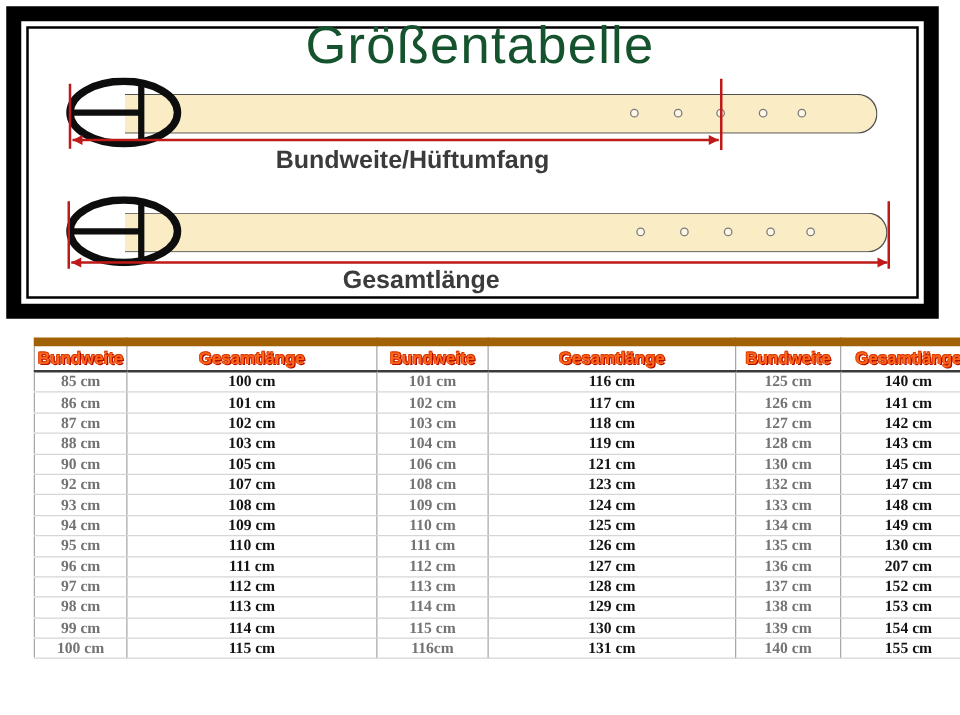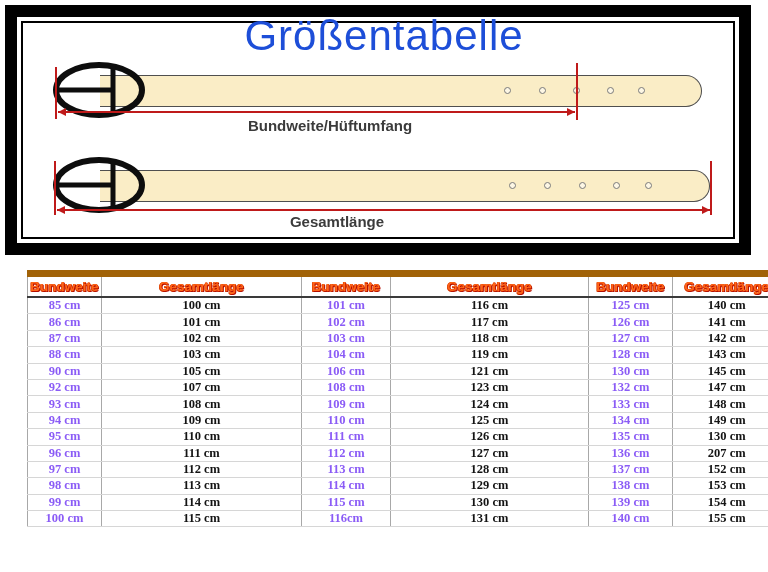--- a/index.html
+++ b/index.html
@@ -6,56 +6,56 @@
   #page{position:relative;width:768px;height:572px;background:#ffffff;overflow:hidden;
         font-family:"Liberation Sans",sans-serif;}
 
   
   .frame{position:absolute;left:5px;top:5px;width:746px;height:250px;
          border:12px solid #000;box-sizing:border-box;background:#fff;}
   .frame-inner{position:absolute;inset:4px;border:2px solid #000;background:#fff;}
 
   .title{position:absolute;left:0;top:12px;width:100%;text-align:center;
          font-family:"Liberation Sans",sans-serif;font-weight:300;
-         font-size:42px;letter-spacing:1px;color:#1d4ed8;}
+         font-size:42px;letter-spacing:1px;color:#14532d;}
 
   
   .strap{position:absolute;height:32px;background:#faedc6;border:1px solid #4f4f4f;
          border-left:none;border-radius:0 17px 17px 0;box-sizing:border-box;z-index:1;}
   .buckle{position:absolute;z-index:3;}
   .hole{position:absolute;width:7px;height:7px;border:1px solid #7a7a7a;border-radius:50%;
         background:rgba(255,255,255,.55);box-sizing:border-box;z-index:2;}
   .mline-v{position:absolute;width:2px;background:#bf1a1a;z-index:4;}
   .mline-h{position:absolute;height:2px;background:#bf1a1a;z-index:4;}
   .mline-h::before{content:"";position:absolute;left:0;top:-3px;
         border-top:4px solid transparent;border-bottom:4px solid transparent;
         border-right:8px solid #bf1a1a;}
   .mline-h::after{content:"";position:absolute;right:0;top:-3px;
         border-top:4px solid transparent;border-bottom:4px solid transparent;
         border-left:8px solid #bf1a1a;}
-  .belt-label{position:absolute;text-align:center;font-weight:700;font-size:15px;
+  .belt-label{position:absolute;text-align:center;font-weight:700;font-size:20px;
         color:#3b3b3b;z-index:5;}
 
   
   .size-table{position:absolute;left:27px;top:270px;width:753px;
         border-collapse:collapse;table-layout:fixed;
         border-top:7px solid #a16207;border-left:1px solid #a8a8a8;}
   .size-table th{height:19px;padding:0;
         font:700 13.5px "Liberation Sans",sans-serif;text-align:center;
         color:#ff6518;
         text-shadow:1px 1px 0 #b30c00,-0.5px -0.5px 0 #d63a00,
                     0.5px -0.5px 0 #d63a00,-0.5px 0.5px 0 #d63a00;
         border-right:1px solid #a8a8a8;border-bottom:2.5px solid #3a3a3a;
         background:#fff;}
   .size-table td{height:15.4px;padding:0;text-align:center;
         font:700 12.5px "Liberation Serif",serif;
         border-right:1px solid #a8a8a8;border-bottom:1px solid #d6d6d6;
         background:#fff;}
   .size-table th:last-child,.size-table td:last-child{border-right:none;}
-  .size-table td.bw{color:#8b5cf6;}
+  .size-table td.bw{color:#737373;}
   .size-table td.gl{color:#141414;}
 </style>
 </head>
 <body>
 
 <div id="page">
 
   <div class="frame">
     <div class="frame-inner"></div>
   </div>

